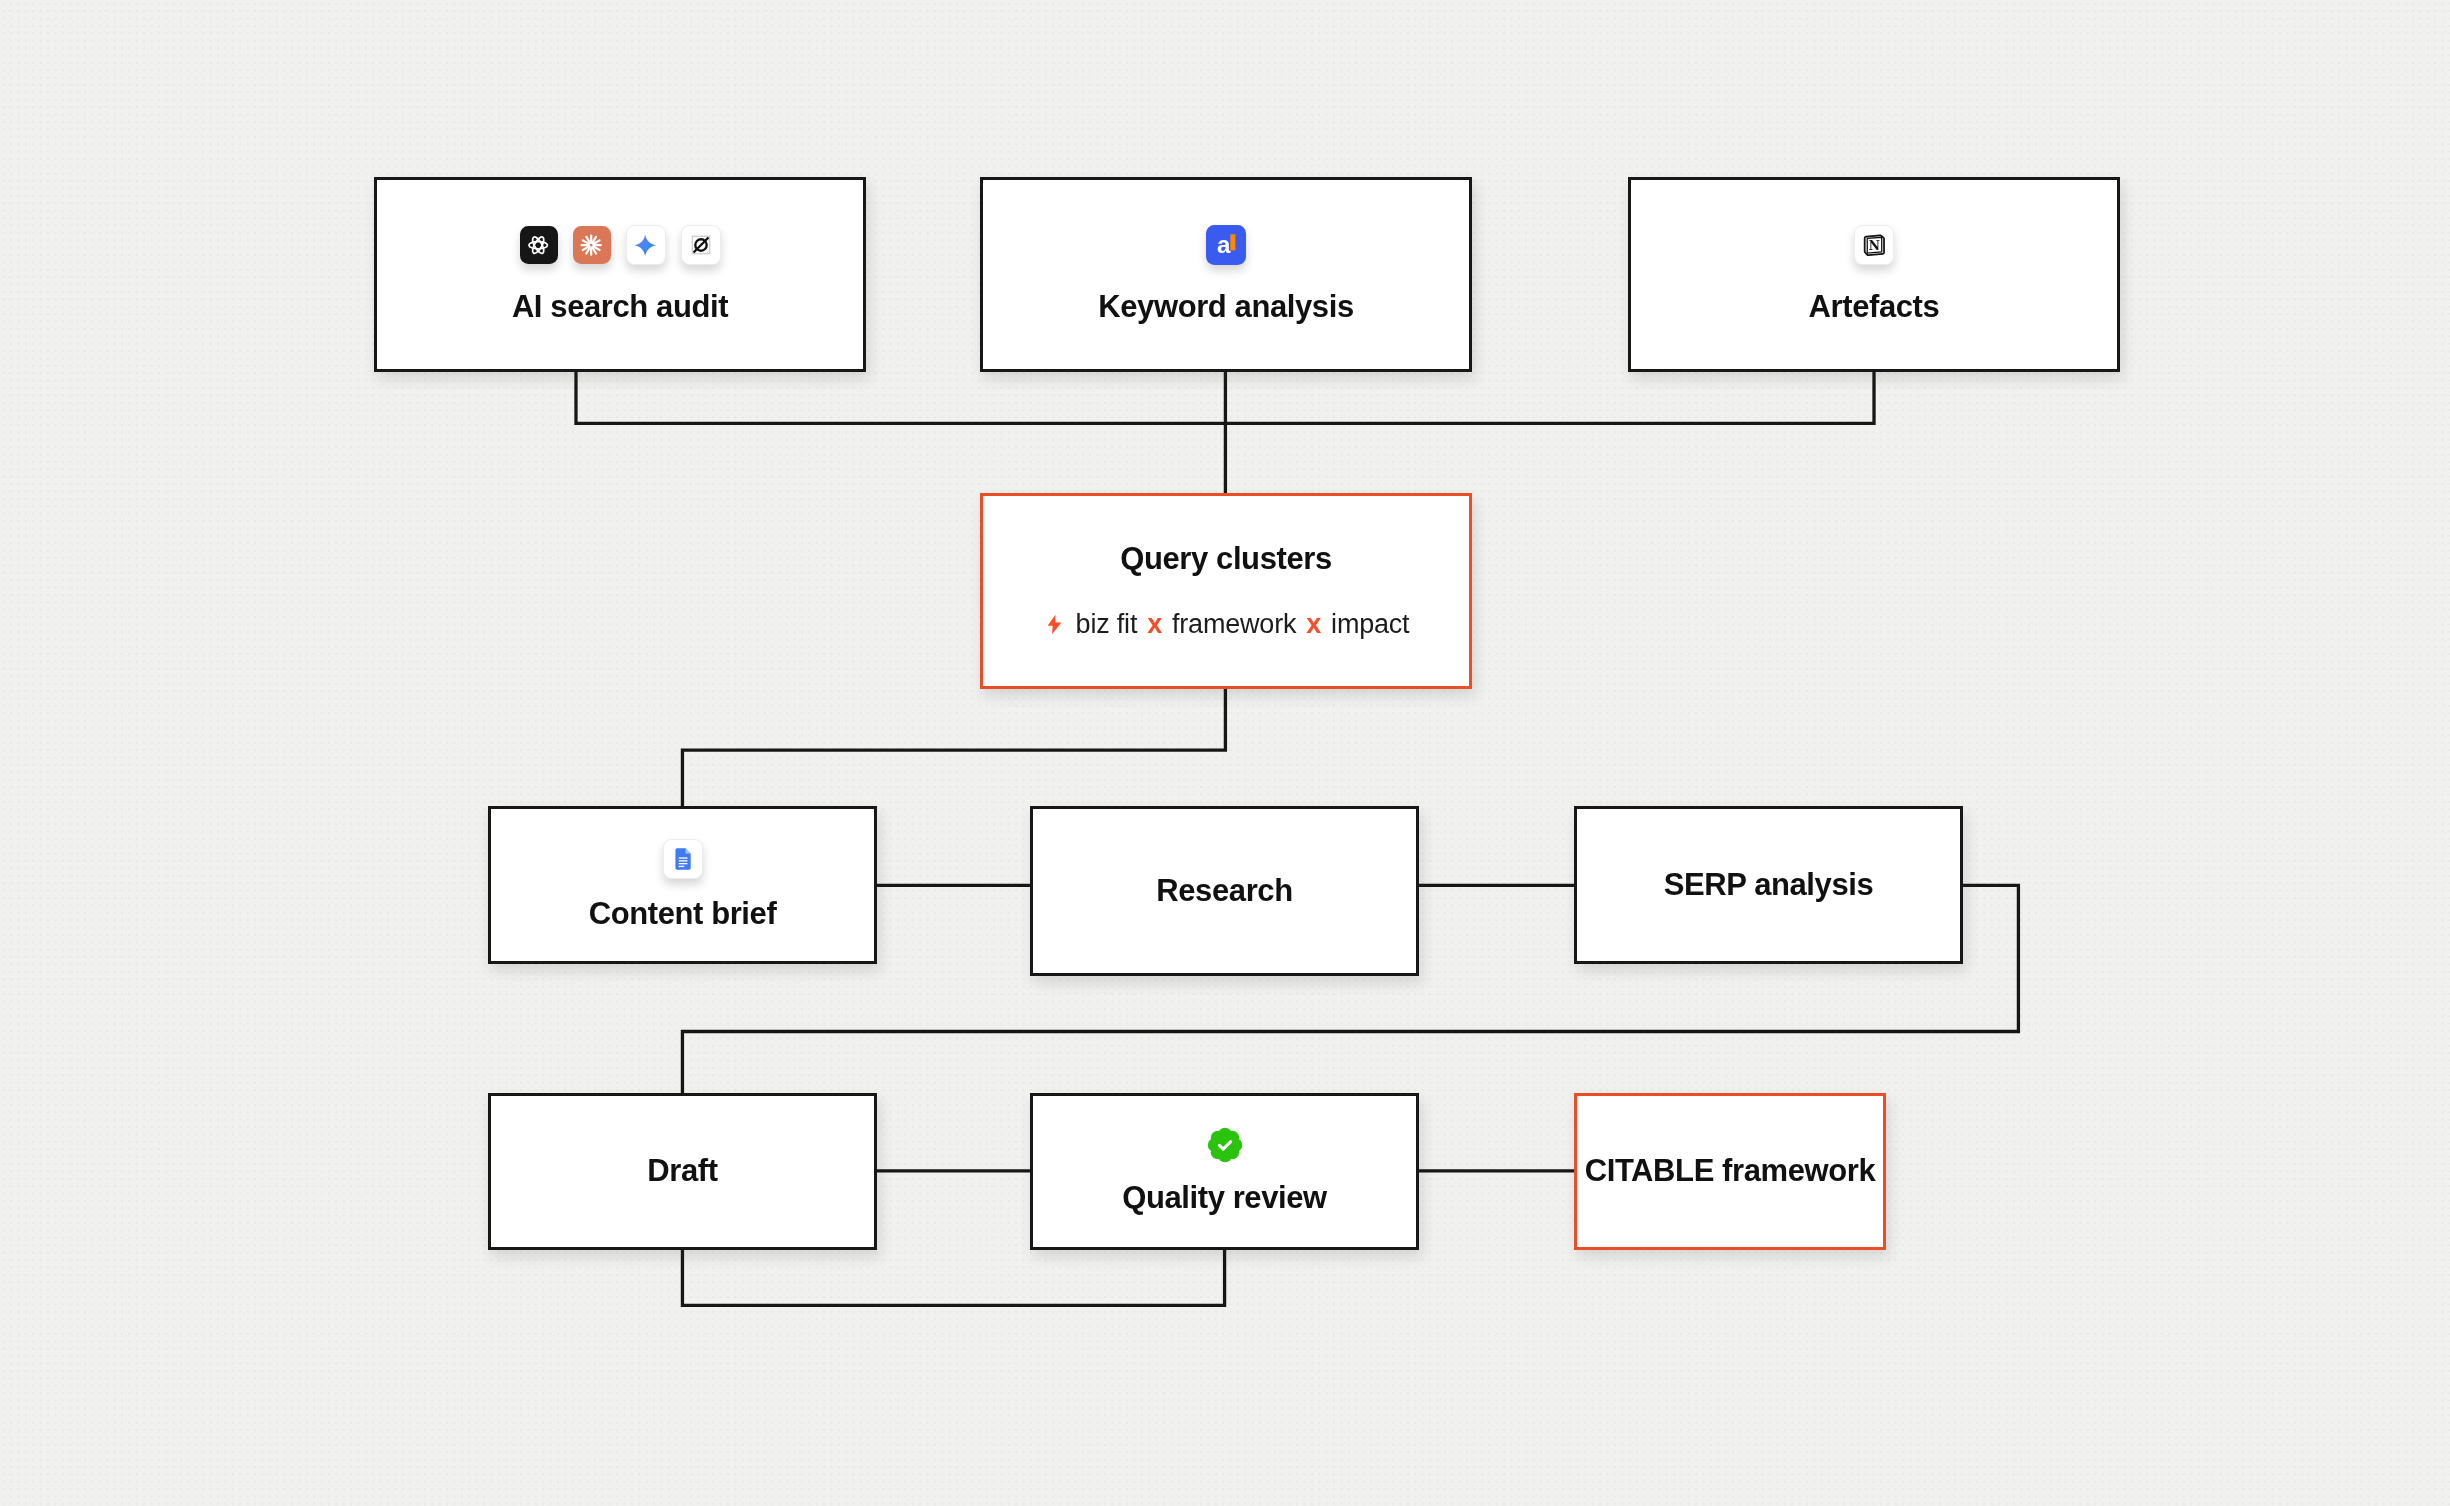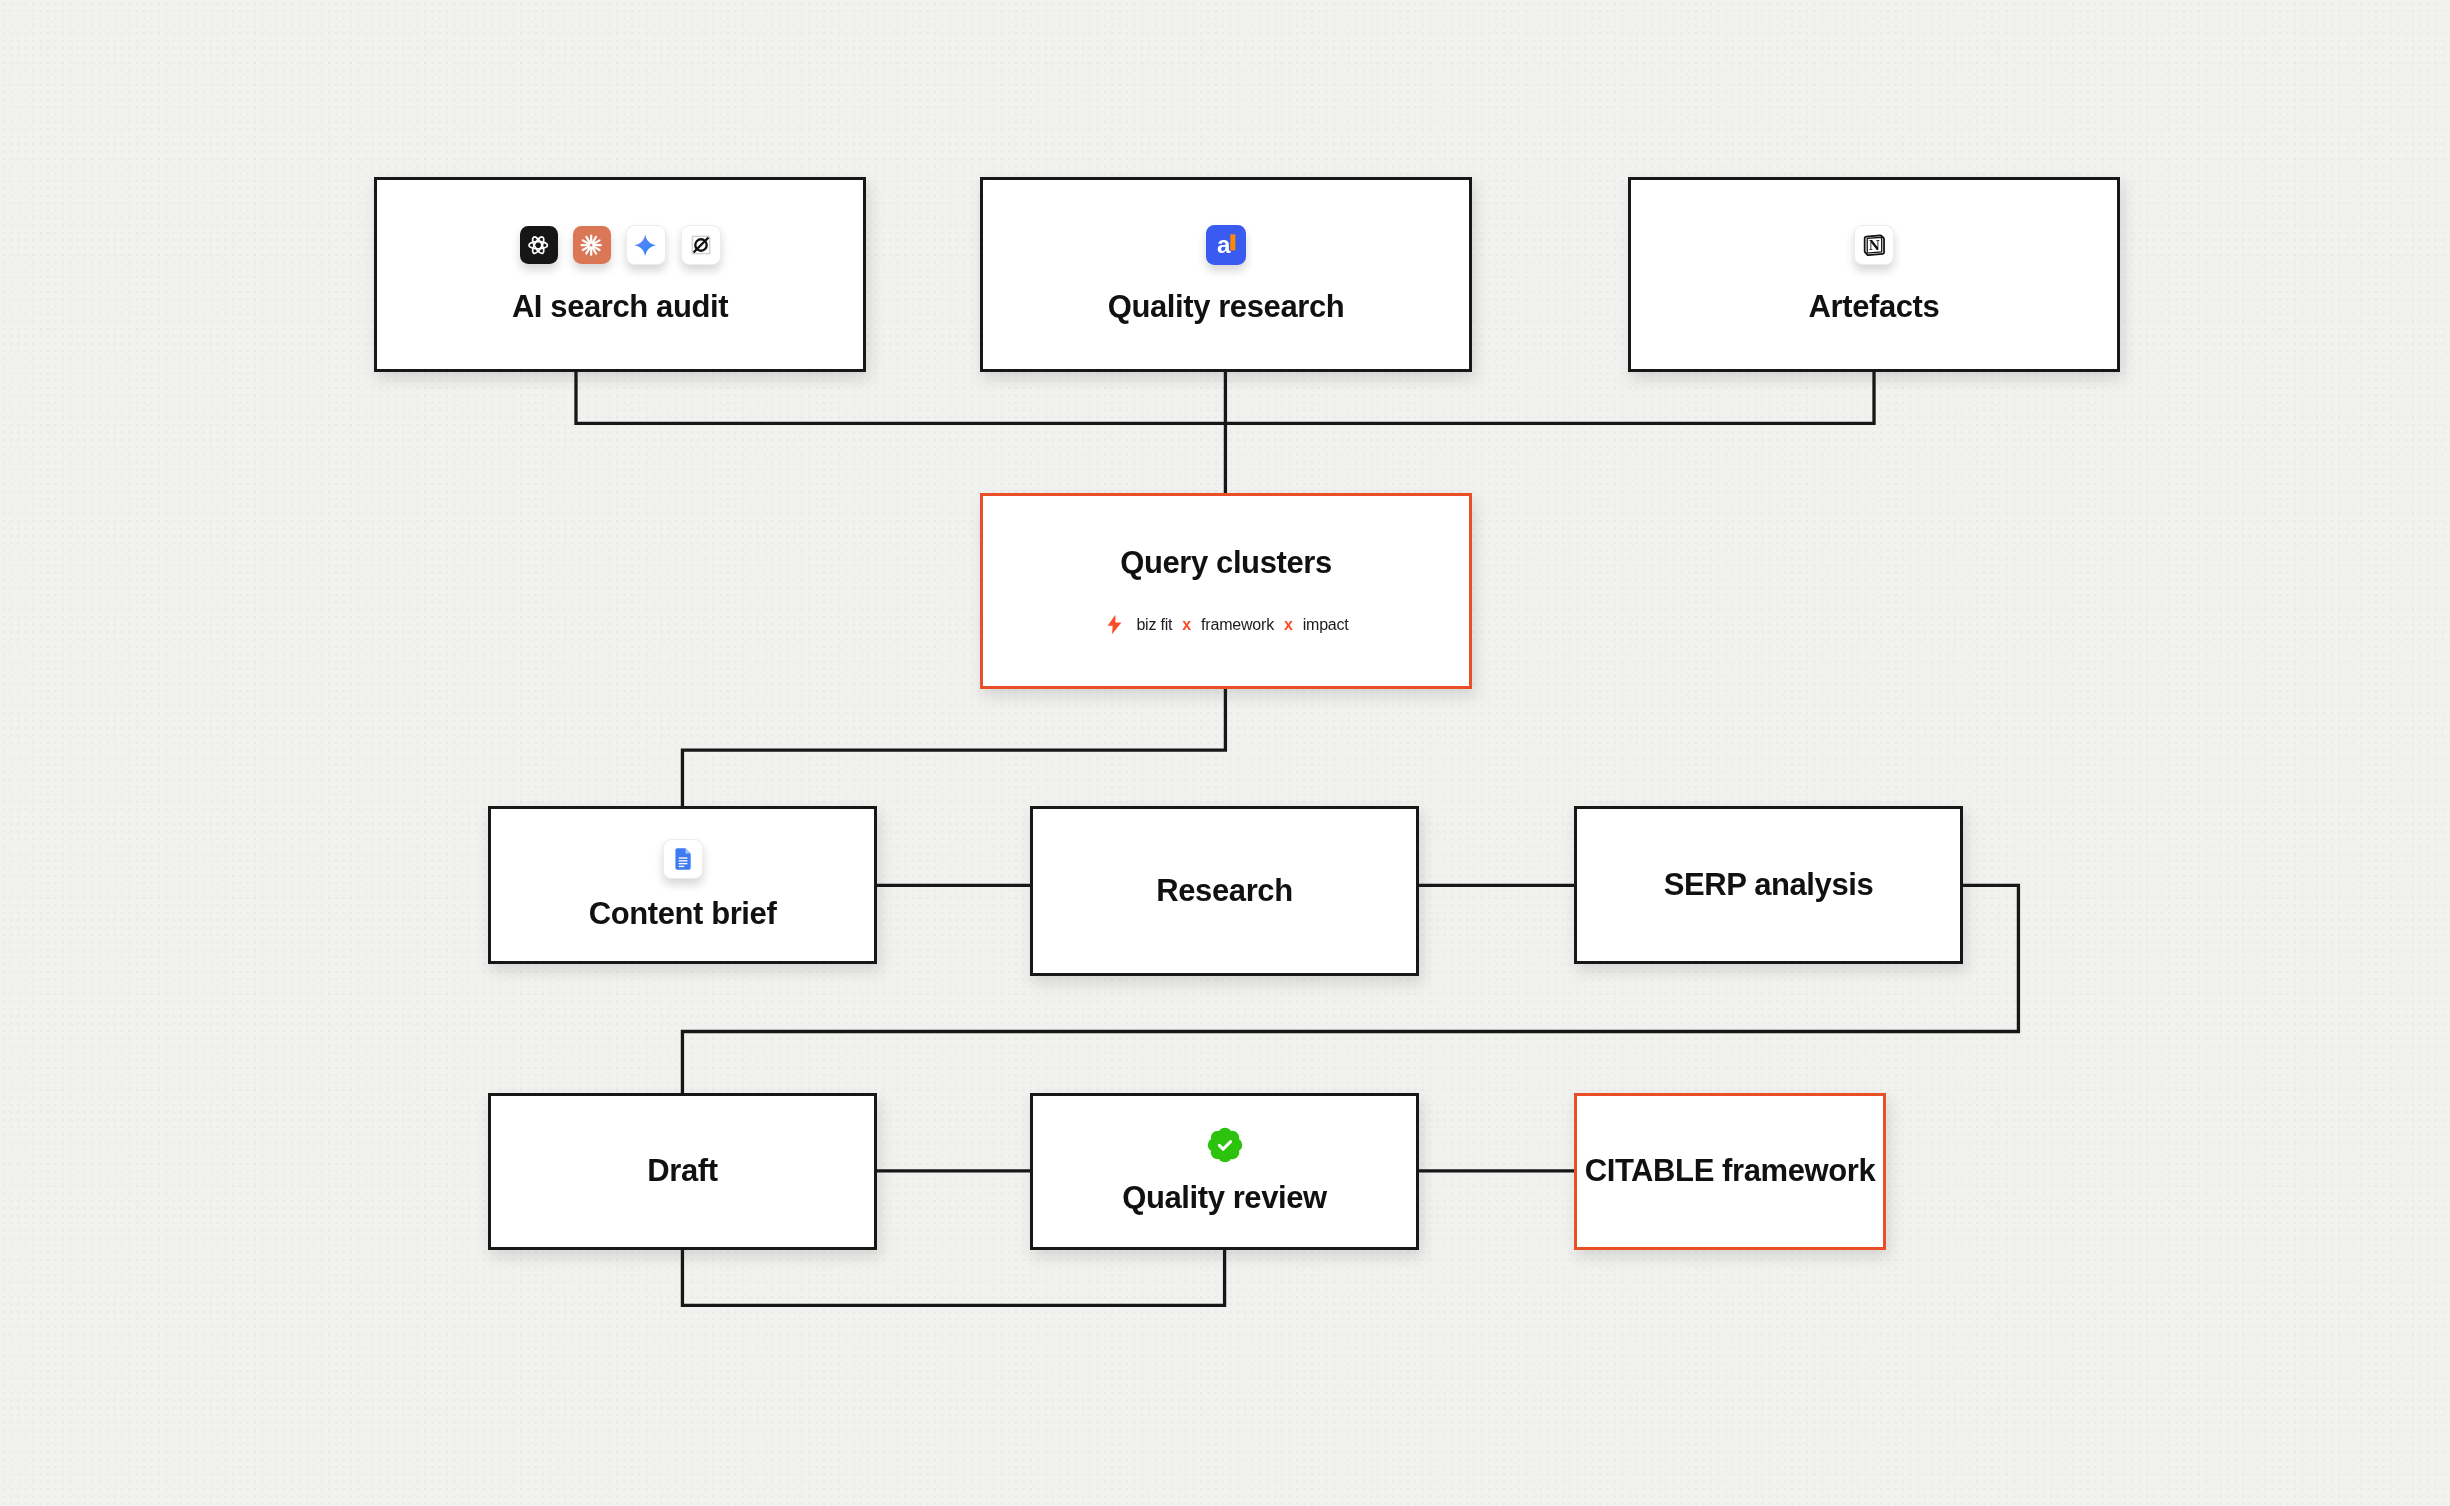--- a/index.html
+++ b/index.html
@@ -53,21 +53,21 @@
   }
   .icon-card svg{display:block;}
   .card-dark{background:#161616;}
   .card-clay{background:#D97757;}
   .card-white{background:#ffffff;border:0.8px solid #ececec;}
   .card-blue{background:#3A5BF0;}
   .card-lg{width:40px;height:40px;}
 
   .formula{
     display:flex;align-items:center;gap:10px;
-    font-size:16px;font-weight:500;color:#1c1c1c;letter-spacing:-0.2px;white-space:nowrap;
+    font-size:27px;font-weight:500;color:#1c1c1c;letter-spacing:-0.2px;white-space:nowrap;
   }
   .formula .op{color:#F94D26;font-weight:600;}
   .formula svg{display:block;}
 </style>
 </head>
 <body>
 
 <div id="canvas">
 
   <svg id="connectors" width="2450" height="1506" viewBox="0 0 2969 1825">
@@ -134,21 +134,21 @@
     <div class="node-label">AI search audit</div>
   </div>
 
   <div class="node n-keyword gap-lg">
     <div class="icon-card card-blue card-lg">
       <svg width="40" height="40" viewBox="0 0 24 24">
         <rect x="14.6" y="5.6" width="3" height="9.6" fill="#FF8A00"></rect>
         <text x="10.6" y="16.6" text-anchor="middle" fill="#ffffff" font-family="Liberation Sans, sans-serif" font-weight="700" font-size="14.5">a</text>
       </svg>
     </div>
-    <div class="node-label">Quality research</div>
+    <div class="node-label">Keyword analysis</div>
   </div>
 
   <div class="node n-artefacts gap-lg">
     <div class="icon-card card-white">
       <svg width="28" height="28" viewBox="0 0 24 24">
         <path d="M5.4 4.8 L17.2 3.7 Q17.9 3.65 18.4 4.1 L20.1 5.7 Q20.6 6.2 20.6 6.9 L20.6 18.5 Q20.6 19.5 19.6 19.6 L7.4 20.7 Q6.6 20.75 6.1 20.2 L4.4 18.4 Q4 18 4 17.4 L4 6.1 Q4 4.95 5.4 4.8 Z" fill="none" stroke="#111" stroke-width="1.5" stroke-linejoin="round"></path>
         <path d="M6.2 6.4 L18.6 5.4 L18.6 17.9 L6.2 19 Z" fill="none" stroke="#111" stroke-width="1.1"></path>
         <text x="12.4" y="16.3" text-anchor="middle" fill="#111" font-family="DejaVu Serif, serif" font-weight="700" font-size="10.5">N</text>
       </svg>
     </div>

